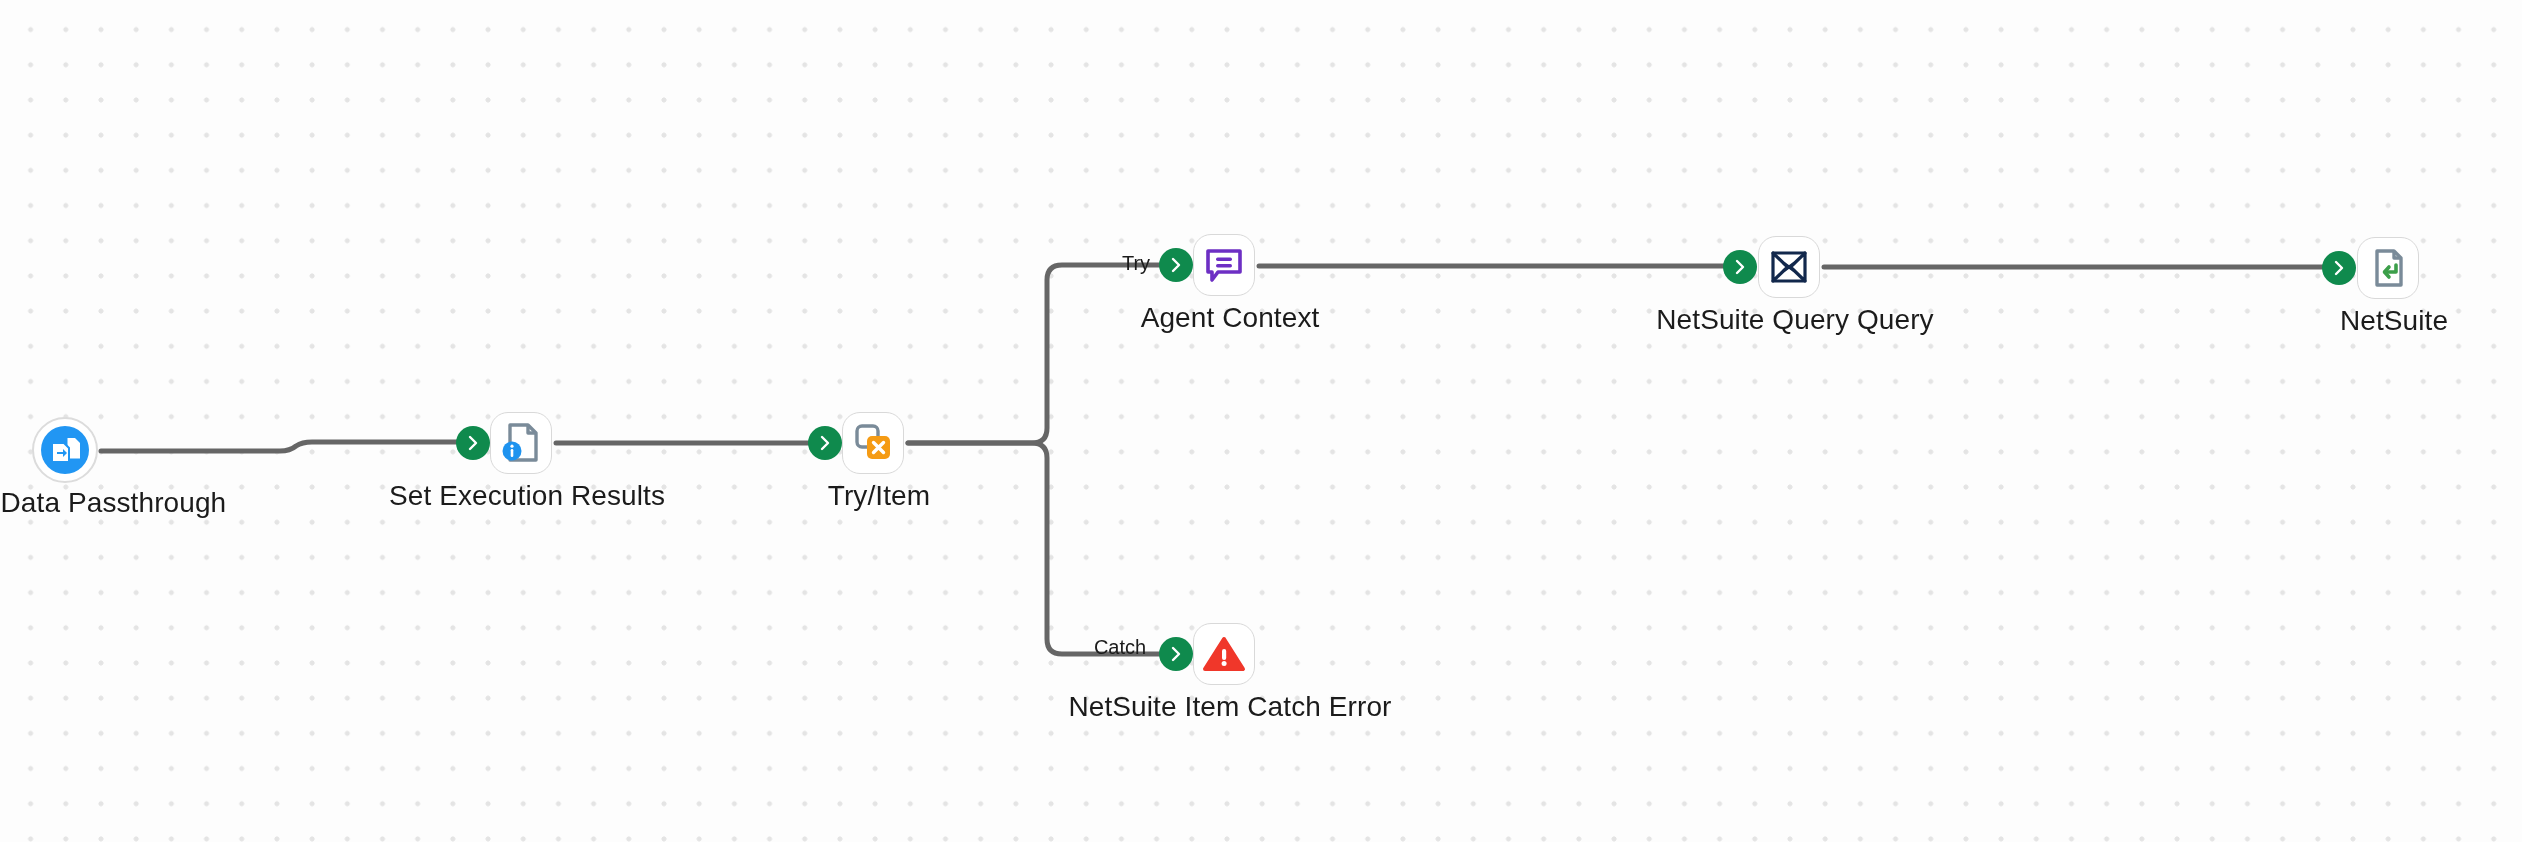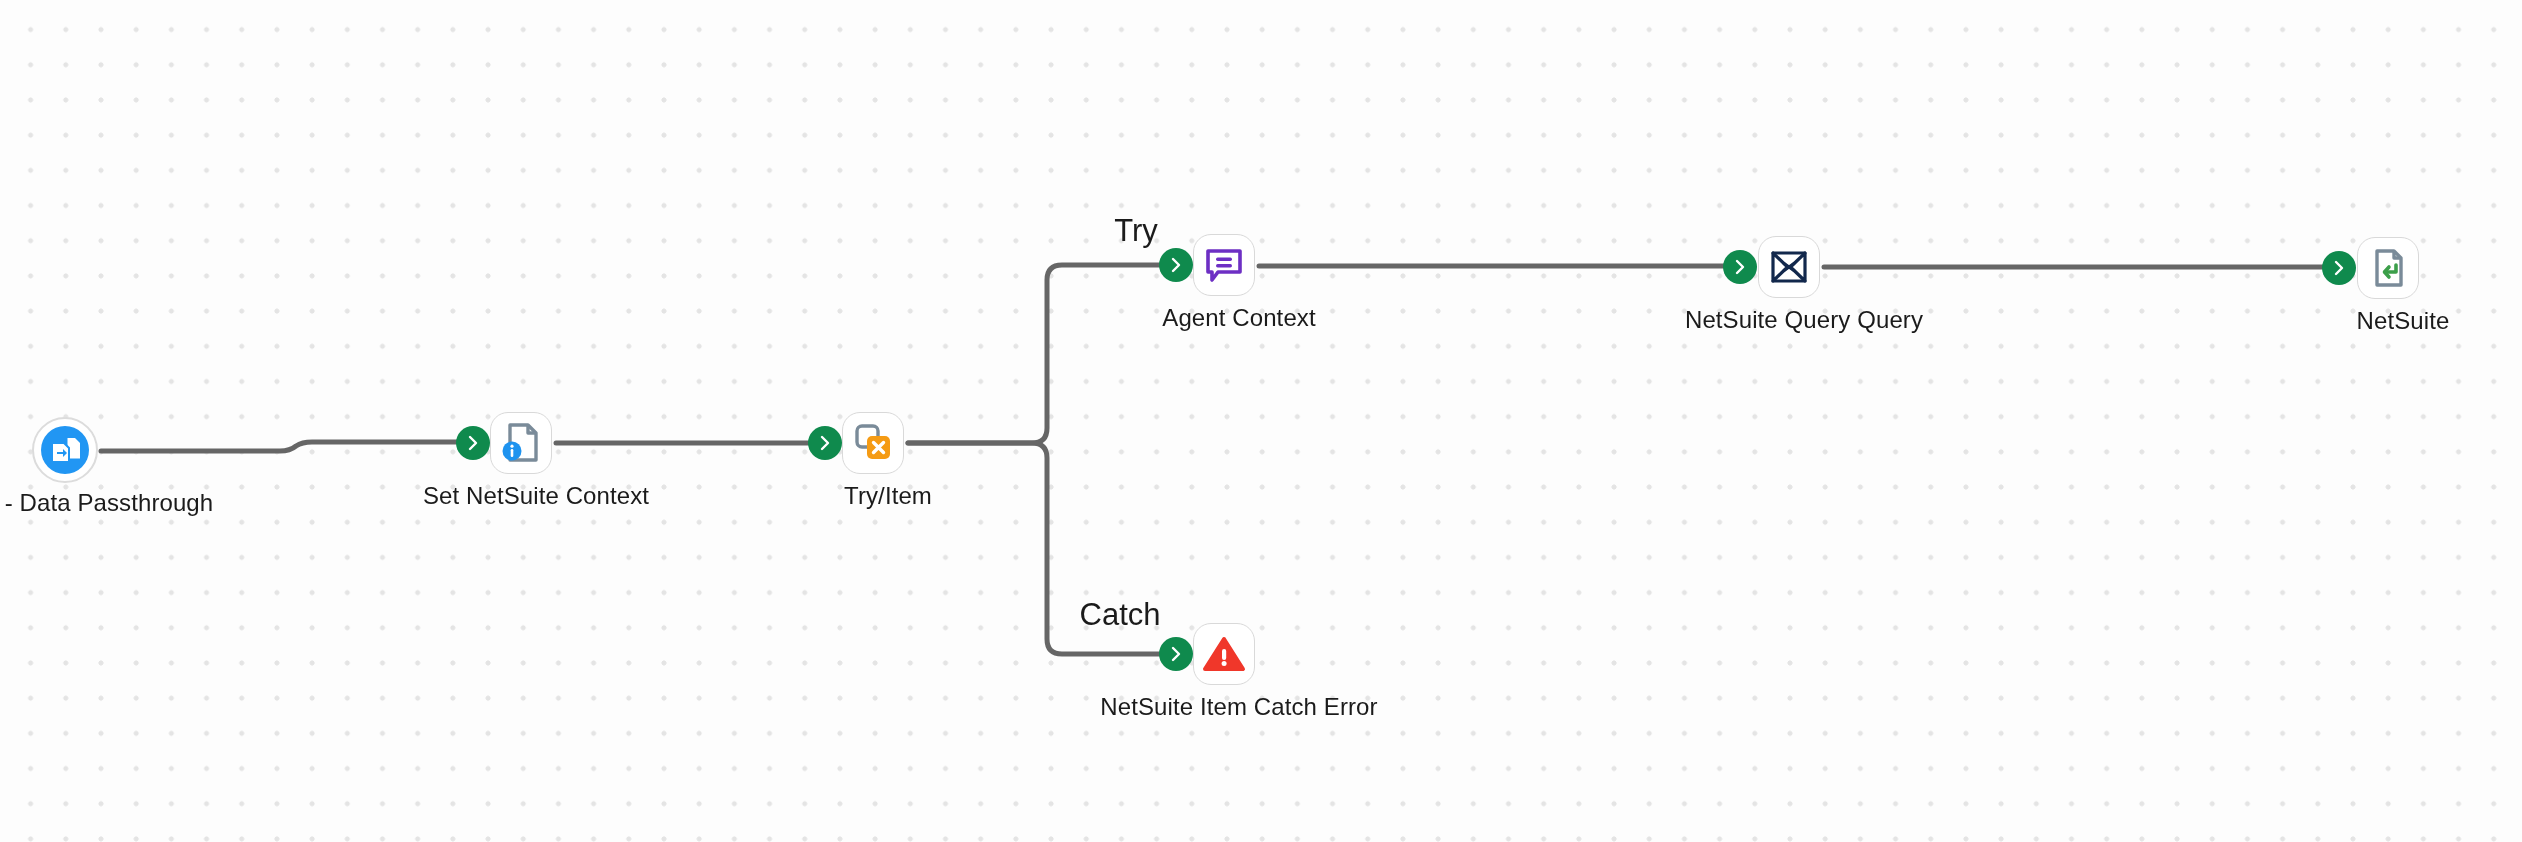--- a/index.html
+++ b/index.html
@@ -51,35 +51,36 @@
     left: -33px;
     top: -33px;
     width: 66px;
     height: 66px;
     border-radius: 50%;
     border: 2px solid #dcdcdc;
   }
   .node-label {
     position: absolute;
     top: 38px;
-    left: 15px;
+    left: 6px;
     transform: translateX(-50%);
     white-space: nowrap;
-    font-size: 24px;
+    font-size: 28px;
     line-height: 30px;
     color: #1b1b1b;
     letter-spacing: 0.1px;
   }
   .branch-label {
     position: absolute;
     white-space: nowrap;
-    font-size: 31px;
+    font-size: 20px;
     line-height: 28px;
     color: #1b1b1b;
     transform: translate(-50%, -50%);
+    margin-top: 32px;
   }
 
   
   .port {
     position: absolute;
     width: 34px;
     height: 34px;
     border-radius: 50%;
     background: #0f8a4d;
     transform: translate(-50%, -50%);
@@ -165,21 +166,21 @@
   <div class="node" style="left:521px; top:443px;">
     <div class="node-card">
       <svg class="icon-svg" width="46" height="46" viewBox="0 0 46 46">
         <path d="M12 5 H30 L38 13 V40 H12 Z" fill="#ffffff" stroke="#7a8b99" stroke-width="3.4" stroke-linejoin="round"></path>
         <path d="M30 5 V13 H38" fill="none" stroke="#7a8b99" stroke-width="3.4" stroke-linejoin="round"></path>
         <circle cx="14" cy="31" r="9.5" fill="#1e93ef"></circle>
         <circle cx="14" cy="26.2" r="1.6" fill="#ffffff"></circle>
         <rect x="12.7" y="29" width="2.6" height="8" rx="1.2" fill="#ffffff"></rect>
       </svg>
     </div>
-    <div class="node-label">Set NetSuite Context</div>
+    <div class="node-label">Set Execution Results</div>
   </div>
 
   <div class="node" style="left:873px; top:443px;">
     <div class="node-card">
       <svg class="icon-svg" width="46" height="46" viewBox="0 0 46 46">
         <rect x="7" y="6" width="21" height="21" rx="5" fill="#ffffff" stroke="#7a8b99" stroke-width="3.4"></rect>
         <rect x="17" y="16" width="23" height="23" rx="5" fill="#f59b14"></rect>
         <path d="M23.5 22.5 L33.5 32.5 M33.5 22.5 L23.5 32.5" stroke="#ffffff" stroke-width="3.4" stroke-linecap="round"></path>
       </svg>
     </div>

